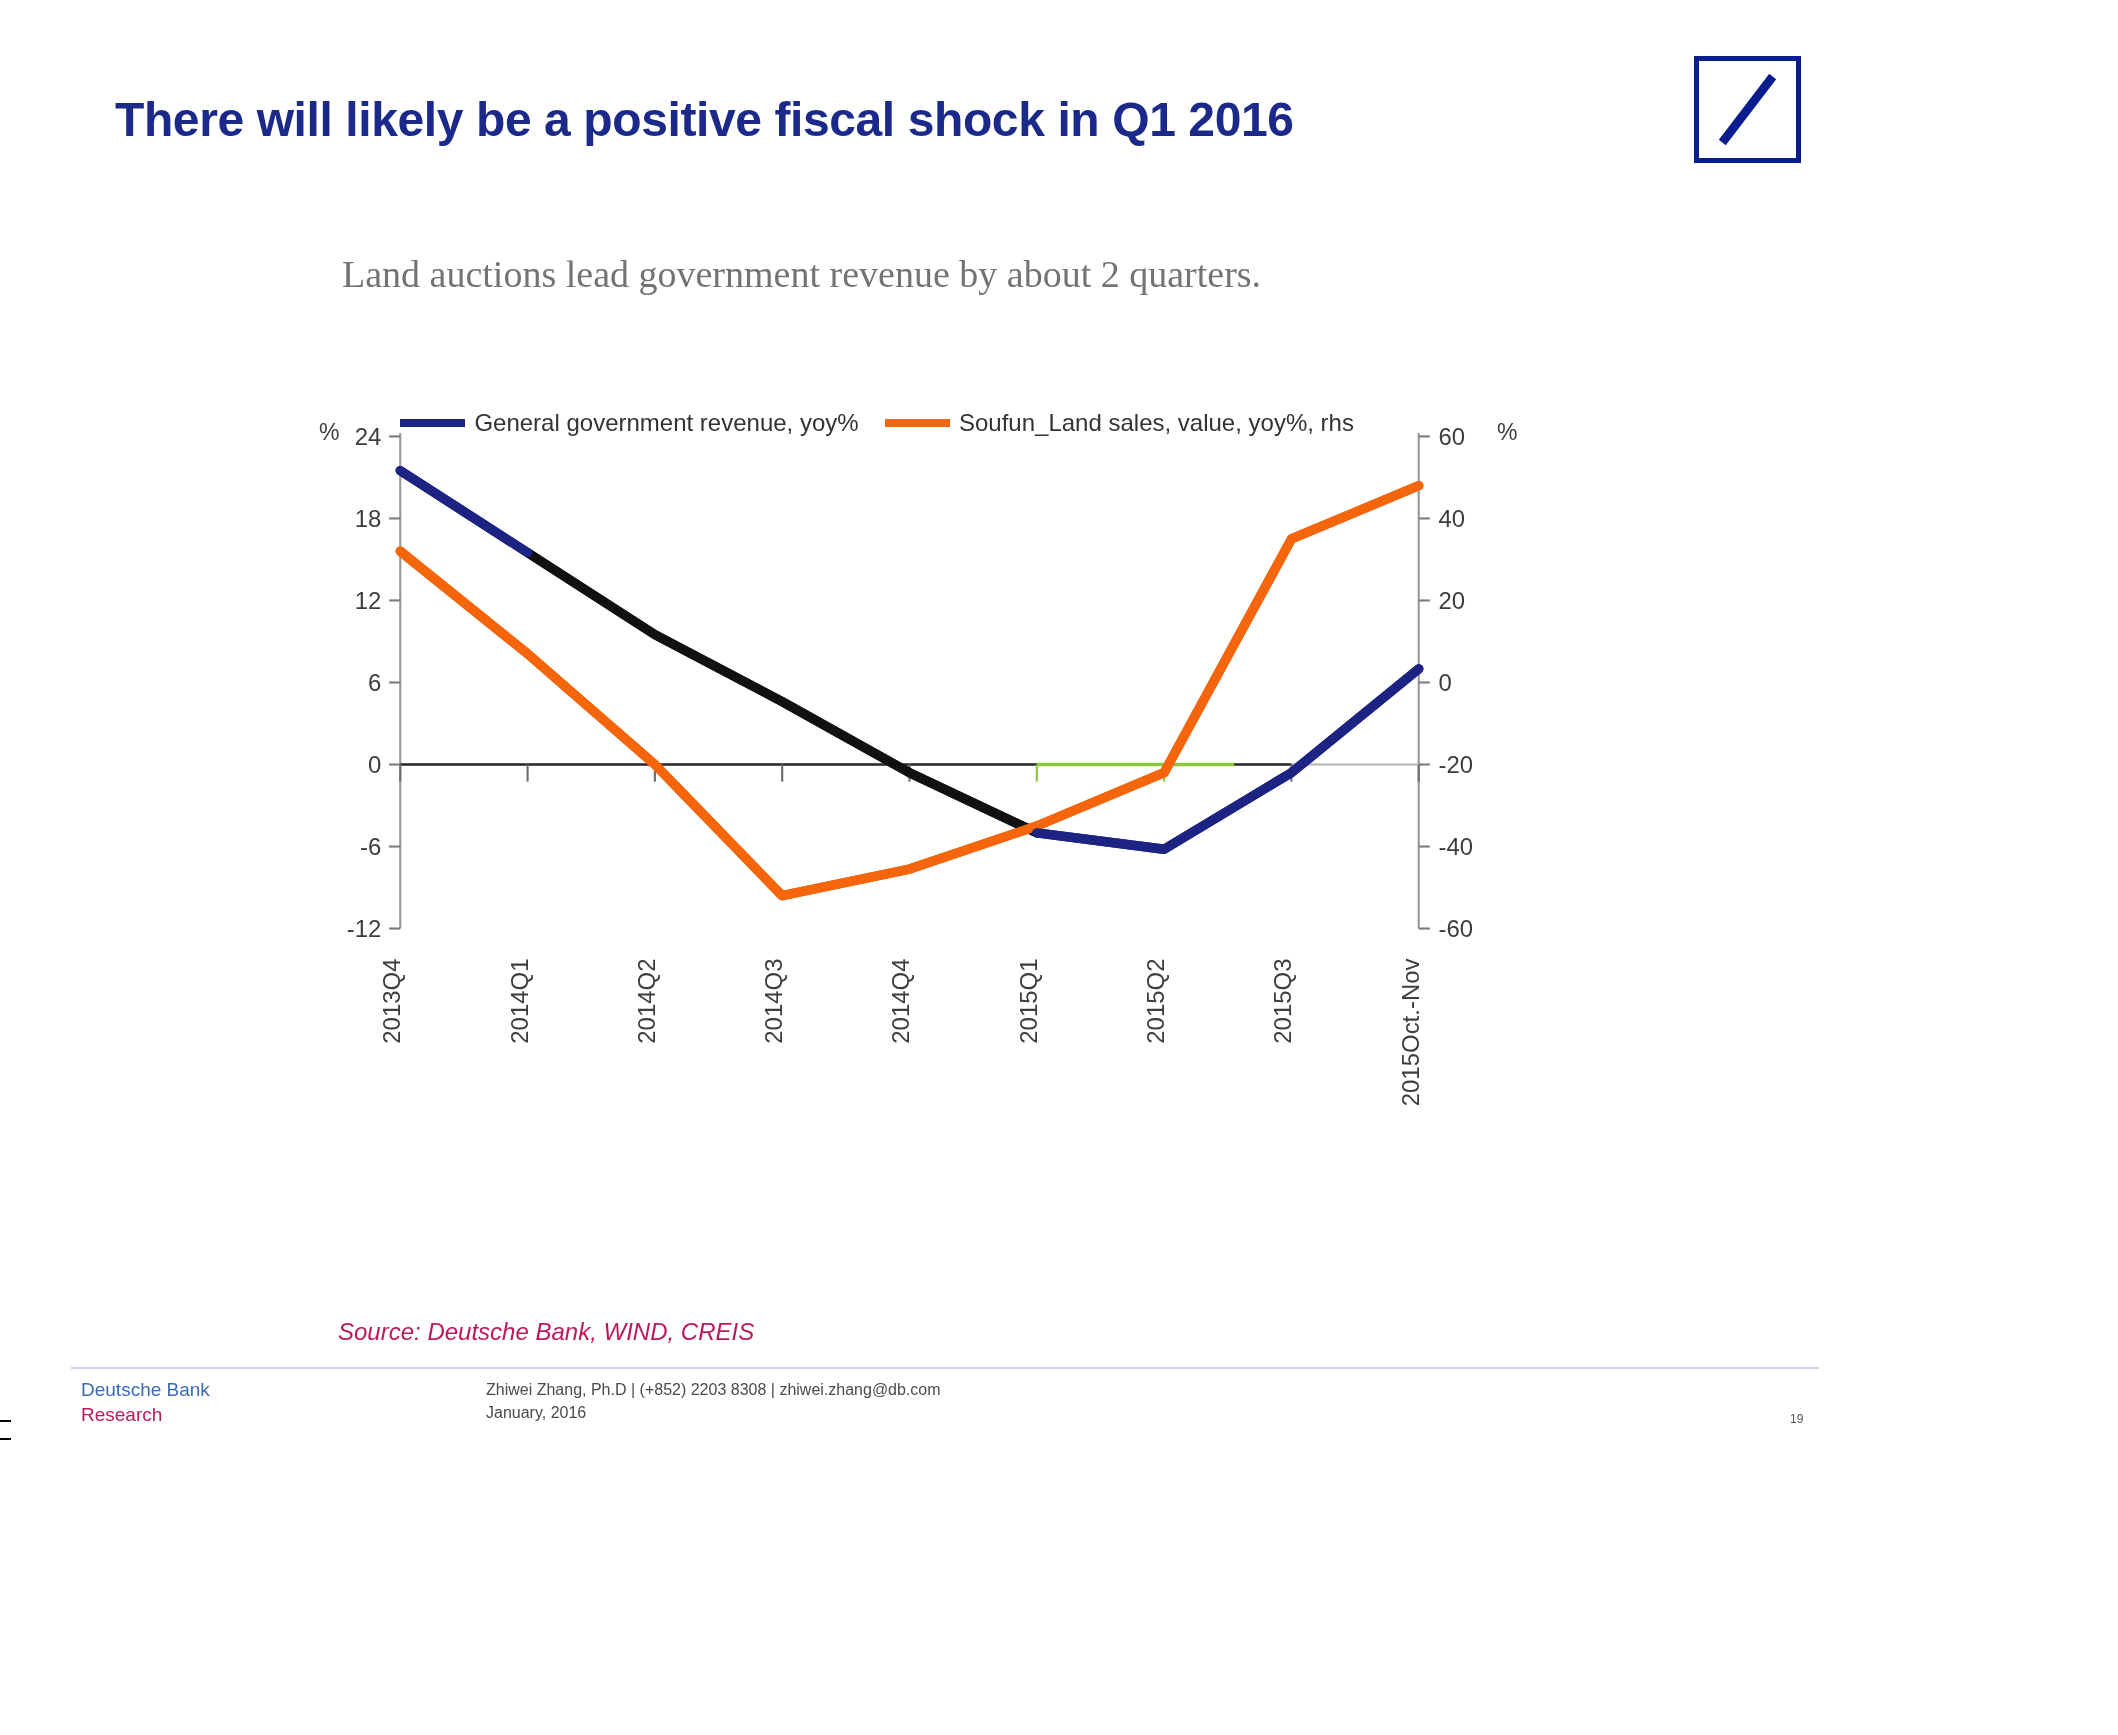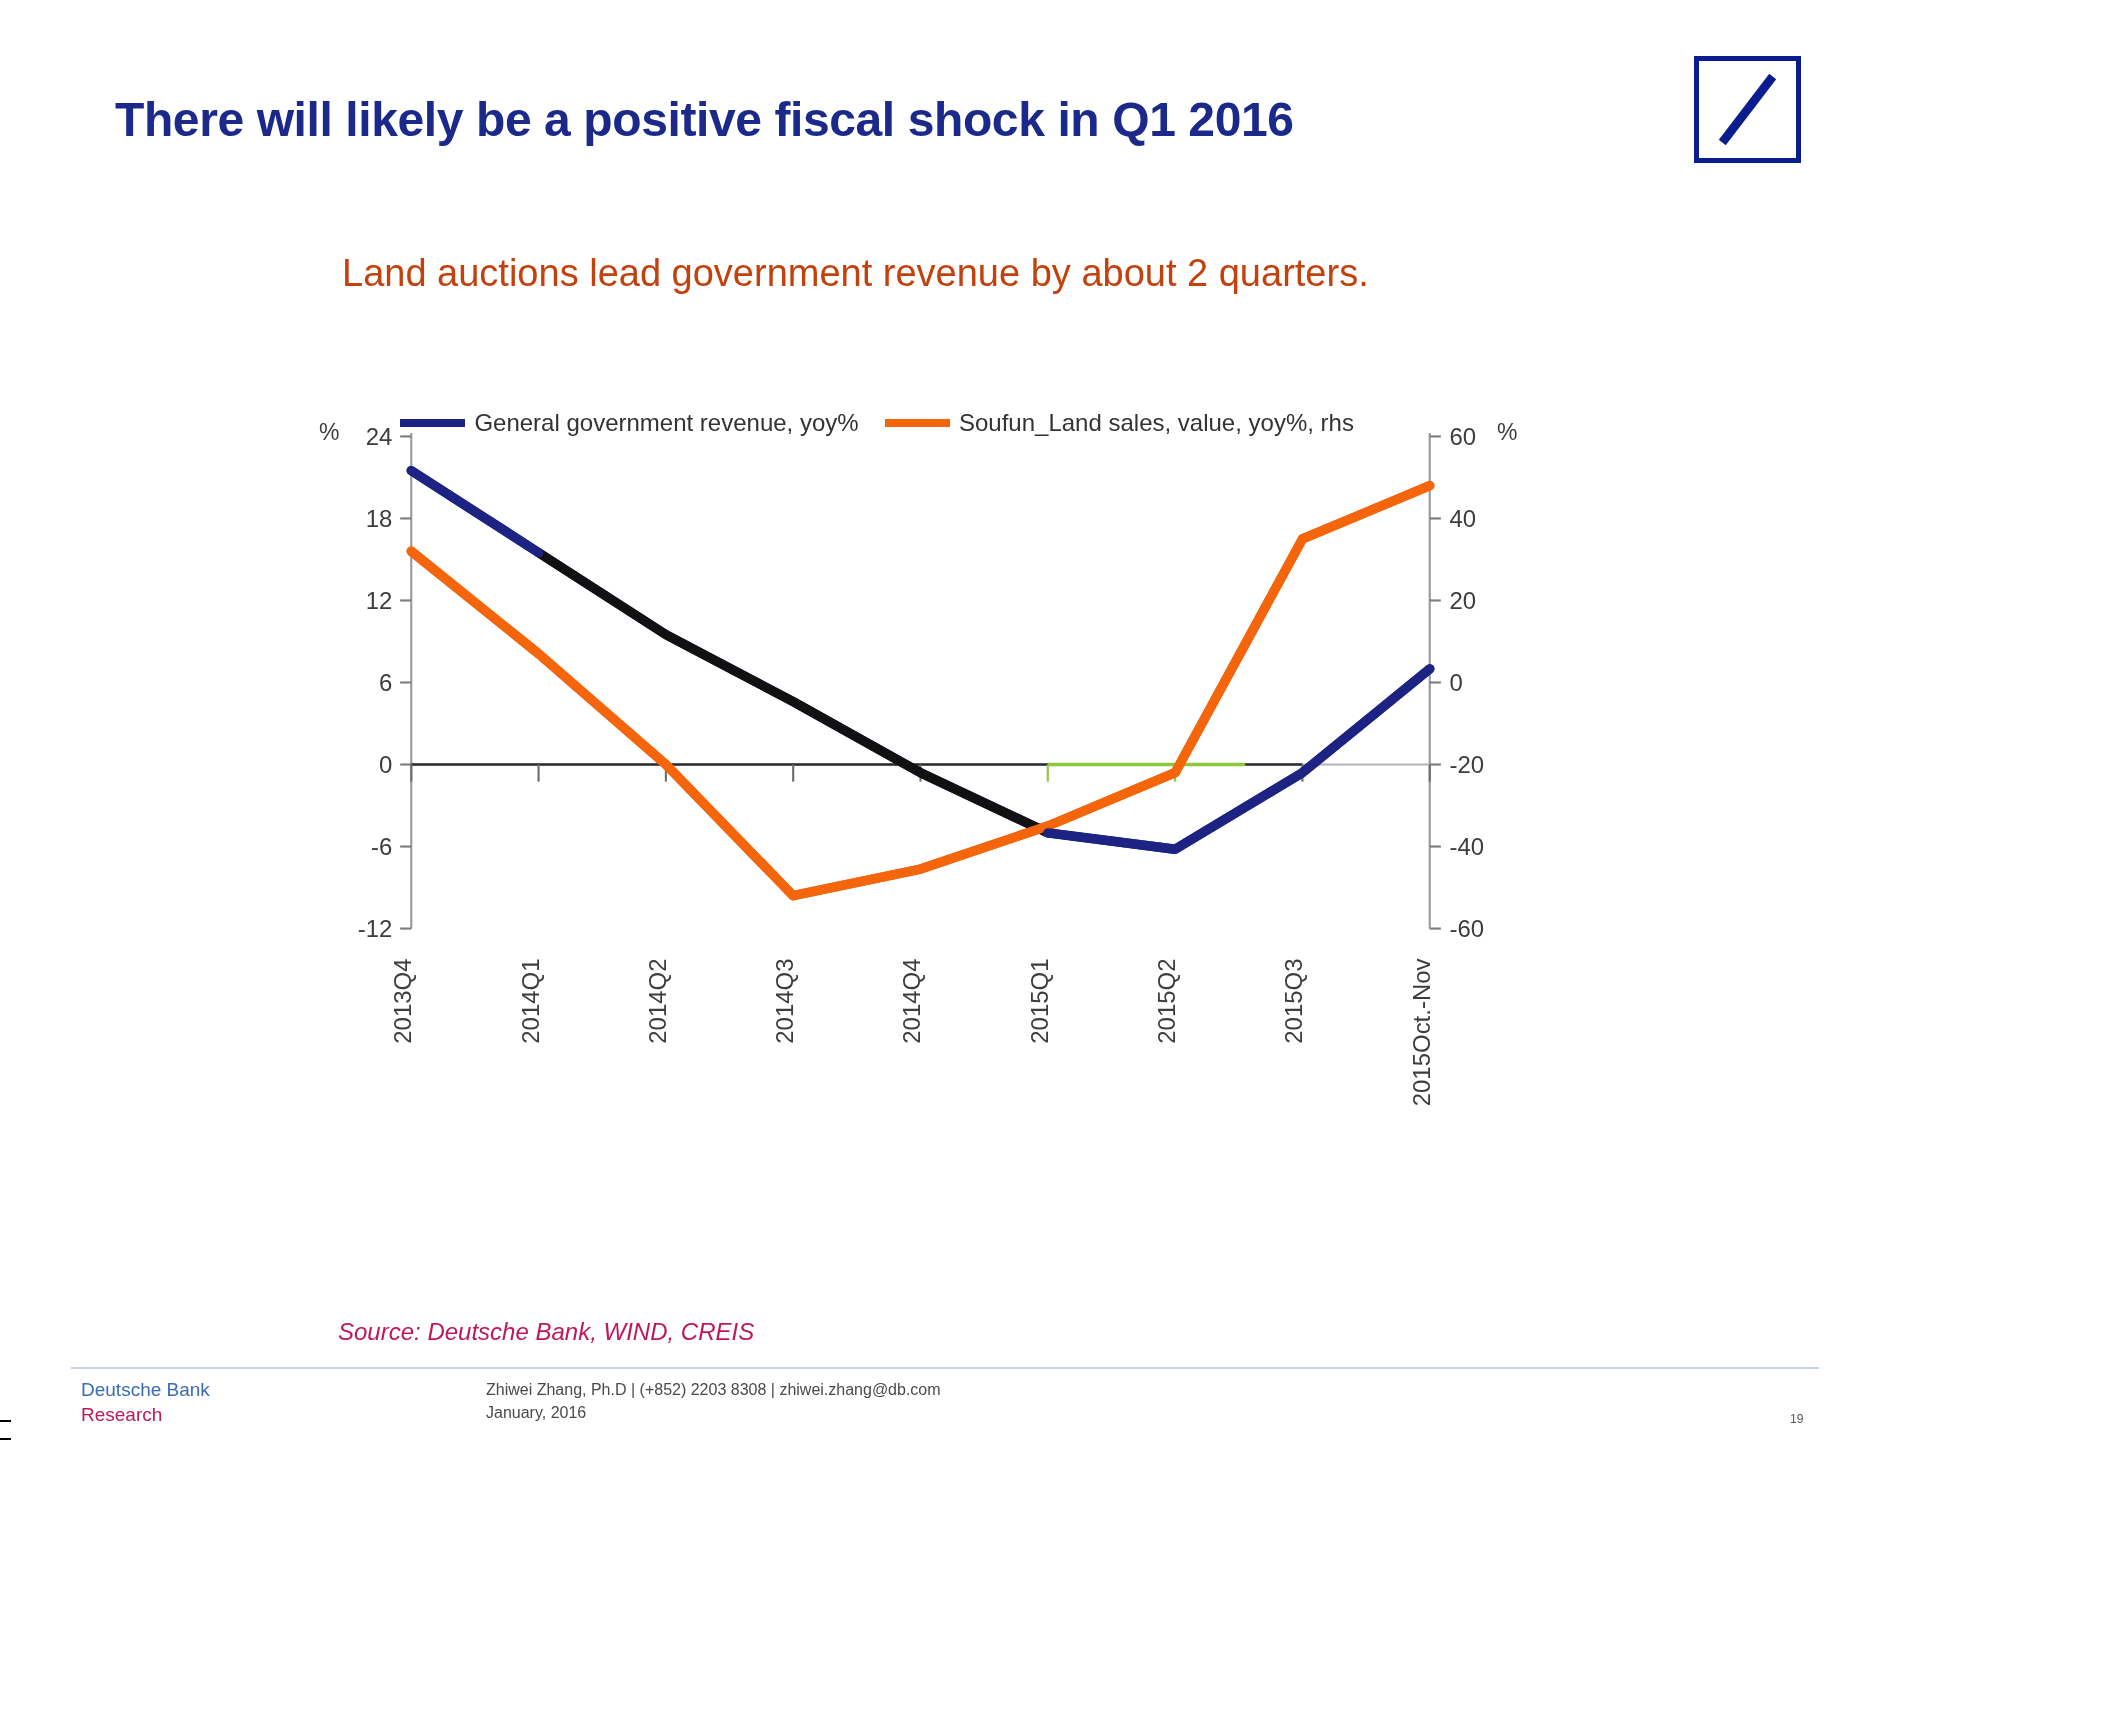--- a/index.html
+++ b/index.html
@@ -12,31 +12,31 @@
   .edge-mark.e1{left:0;top:1420px;width:11px;height:2.1px;}
   .edge-mark.e2{left:0;top:1438px;width:11px;height:2.1px;}
 
   .title{
     position:absolute;left:115px;top:92px;
     font-size:48px;font-weight:bold;color:#1b2a8a;
     letter-spacing:-0.4px;white-space:nowrap;
   }
   .subtitle{
     position:absolute;left:342px;top:252px;
-    font-size:38px;color:#c2410c;white-space:nowrap;
+    font-size:38px;color:#737373;white-space:nowrap;font-family:Liberation Serif, serif;
   }
 
   
   .db-logo{
     position:absolute;left:1694px;top:56px;width:107px;height:107px;
     border:5.6px solid #0a1d8f;background:#fff;box-sizing:border-box;
   }
   .db-logo svg{display:block;width:100%;height:100%;}
 
-  .chart-wrap{position:absolute;left:300px;top:385px;width:1241px;height:963px;}
+  .chart-wrap{position:absolute;left:289px;top:385px;width:1241px;height:963px;}
   .chart-wrap svg{display:block;}
 
   
   .source{
     position:absolute;left:338px;top:1318px;
     font-size:24px;color:#be185d;white-space:nowrap;font-style:italic;
   }
 
   
   .footer-rule{

